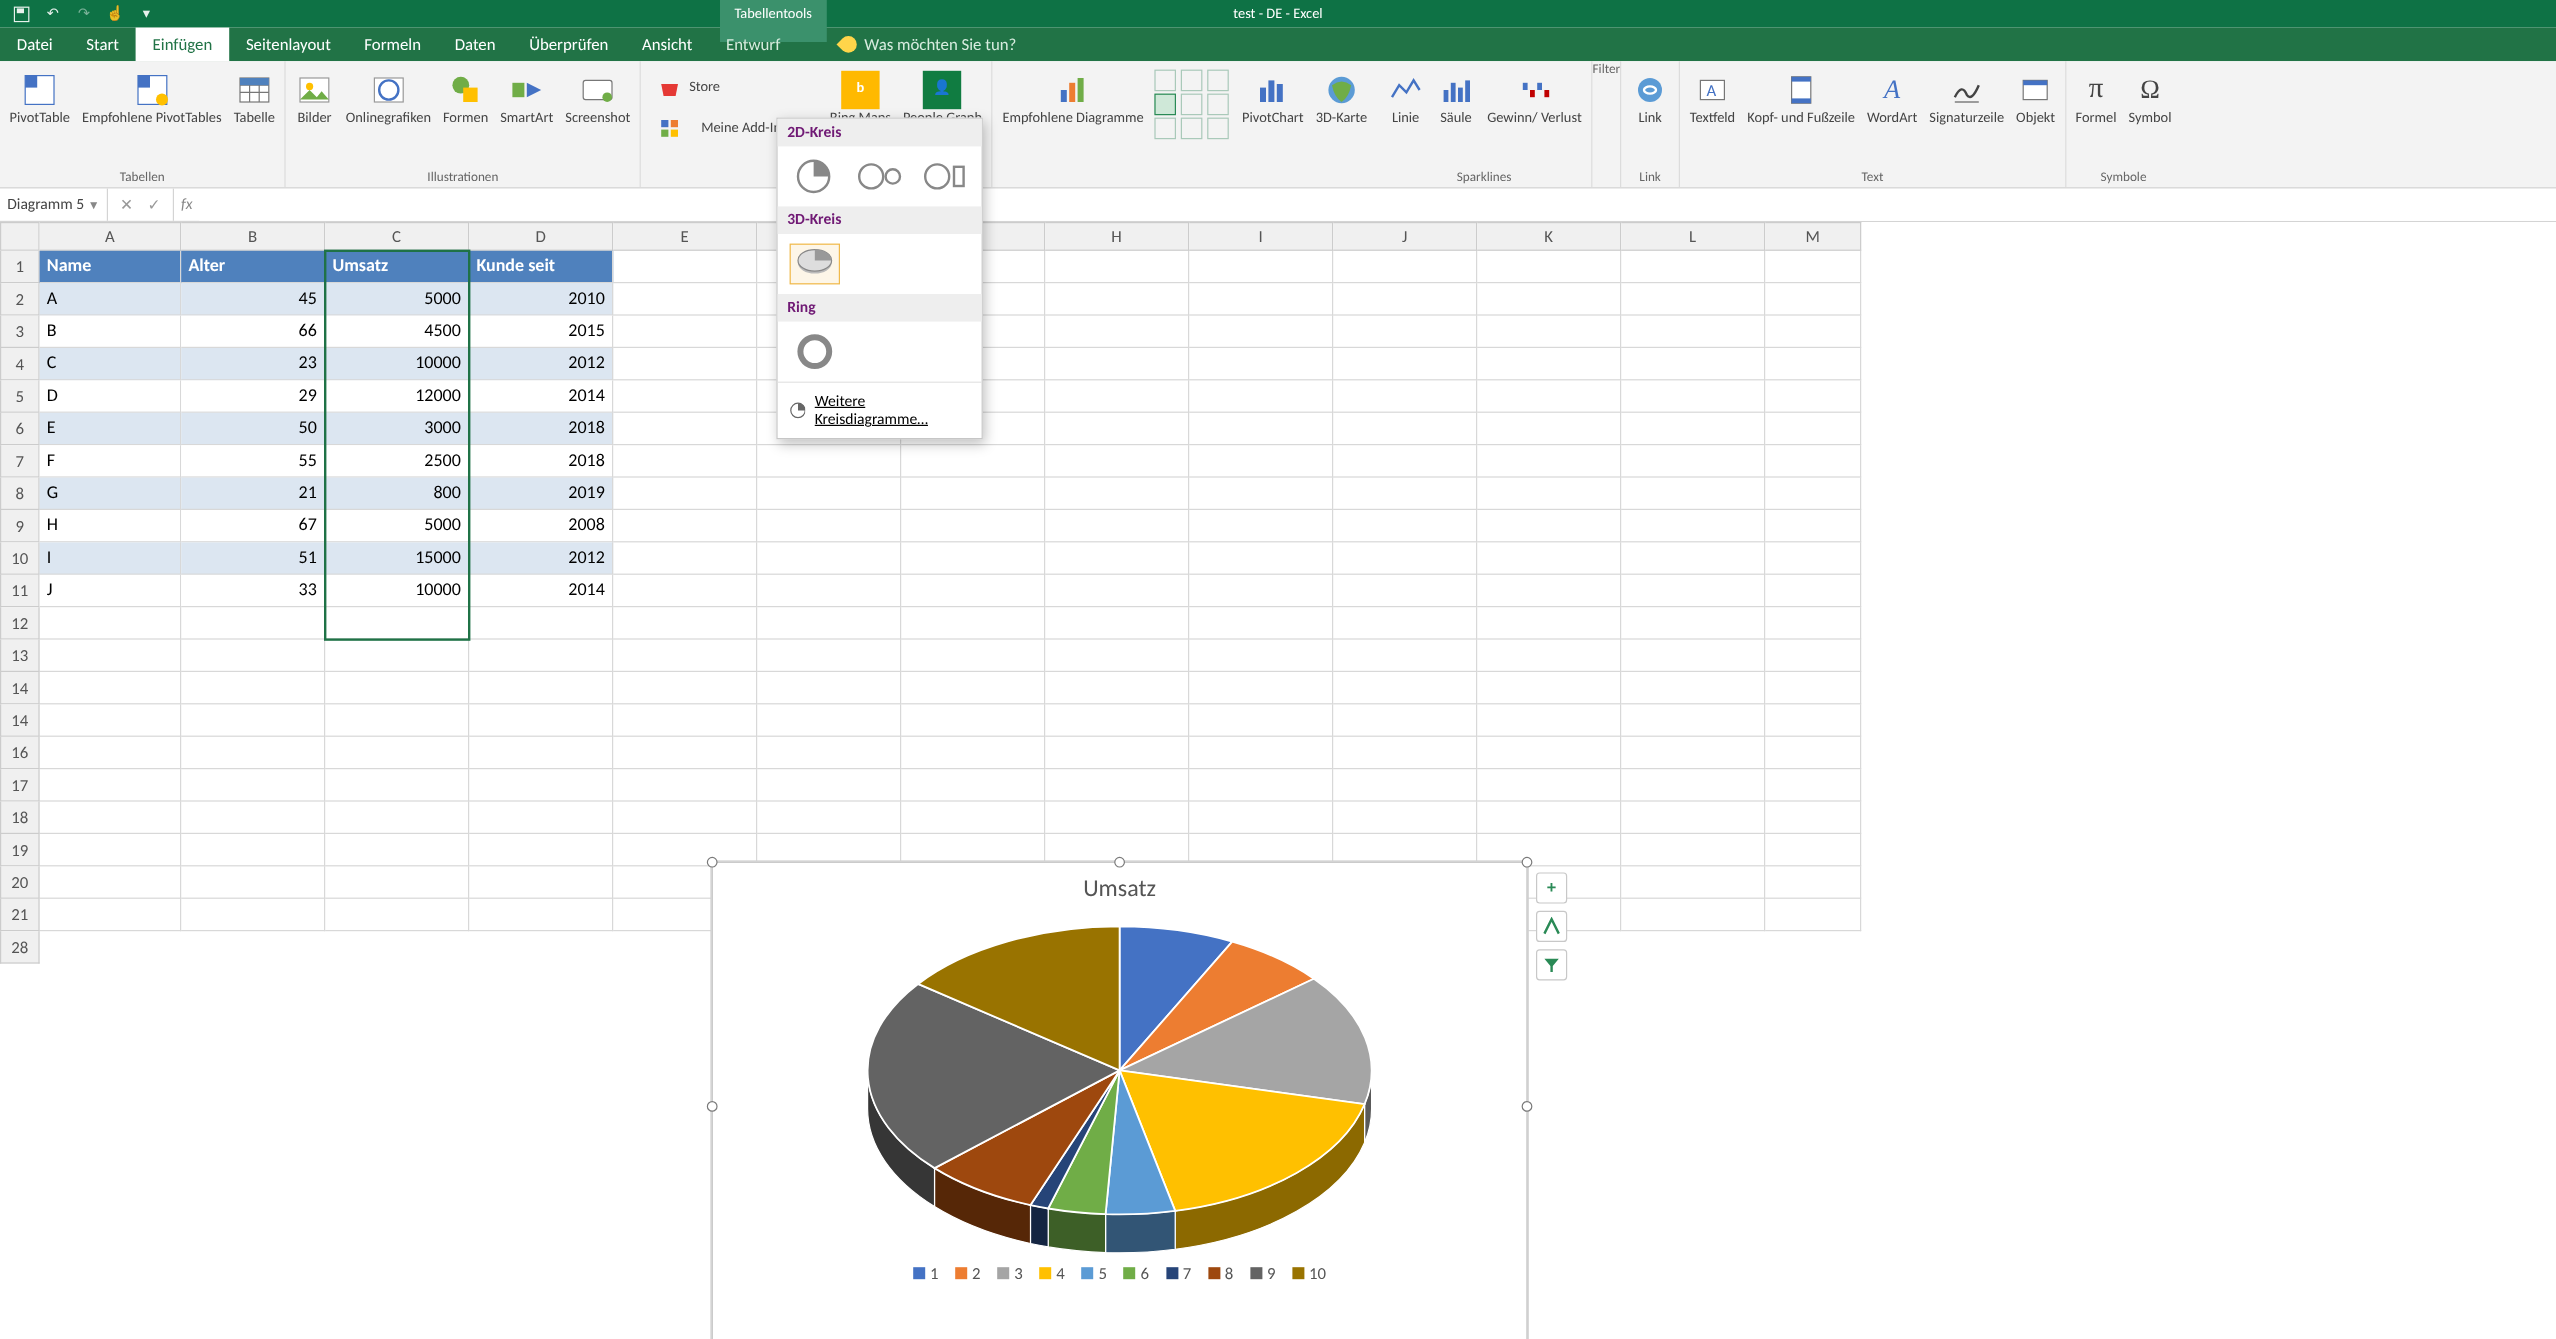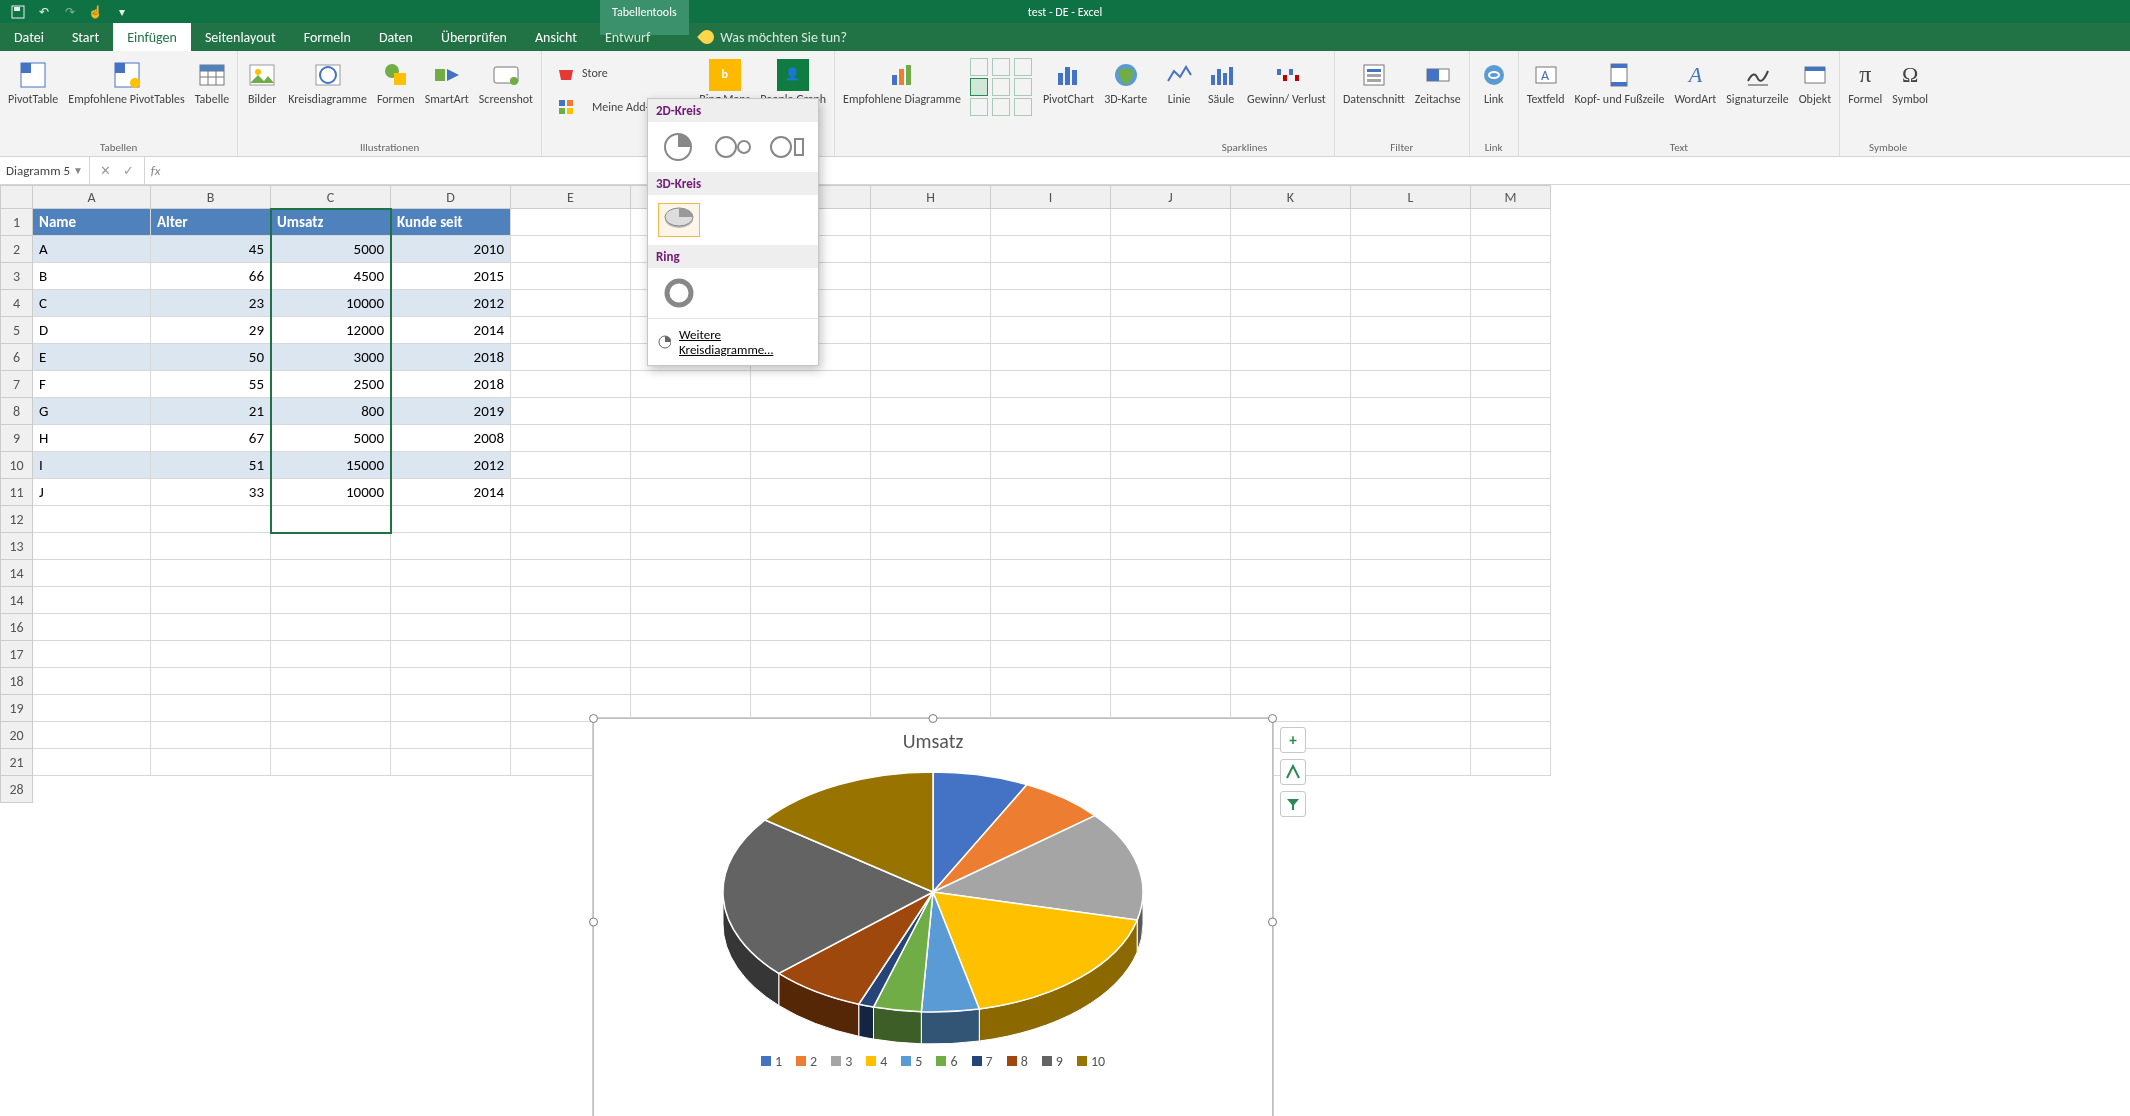--- a/index.html
+++ b/index.html
@@ -171,21 +171,21 @@
           </div>
           <span>Bilder</span>
         </div>
       <div class="rbtn">
           <div class="ico">
             <svg width="28" height="28">
               <rect x="2" y="4" width="24" height="20" fill="#fff" stroke="#999"></rect>
               <circle cx="14" cy="14" r="8" fill="none" stroke="#4472c4" stroke-width="2"></circle>
             </svg>
           </div>
-          <span>Kreisdiagramme</span>
+          <span>Onlinegrafiken</span>
         </div>
       <div class="rbtn">
           <div class="ico">
             <svg width="28" height="28">
               <circle cx="10" cy="10" r="7" fill="#70ad47"></circle>
               <rect x="12" y="12" width="12" height="12" fill="#ffc000"></rect>
             </svg>
           </div>
           <span>Formen</span>
         </div>
@@ -323,42 +323,20 @@
               <rect x="22" y="14" width="4" height="6" fill="#c00000"></rect>
             </svg>
           </div>
           <span>Gewinn/ Verlust</span>
         </div>
     </div>
     <div class="label">Sparklines</div>
   </div>
 
   <div class="rgroup">
-    <div class="items">
-      <div class="rbtn">
-          <div class="ico">
-            <svg width="28" height="28">
-              <rect x="4" y="4" width="20" height="20" fill="#fff" stroke="#777"></rect>
-              <rect x="7" y="8" width="14" height="3" fill="#4472c4"></rect>
-              <rect x="7" y="13" width="14" height="3" fill="#a5a5a5"></rect>
-              <rect x="7" y="18" width="14" height="3" fill="#a5a5a5"></rect>
-            </svg>
-          </div>
-          <span>Datenschnitt</span>
-        </div>
-      <div class="rbtn">
-          <div class="ico">
-            <svg width="28" height="28">
-              <rect x="3" y="8" width="22" height="12" fill="#fff" stroke="#777"></rect>
-              <rect x="3" y="8" width="12" height="12" fill="#4472c4"></rect>
-            </svg>
-          </div>
-          <span>Zeitachse</span>
-        </div>
-    </div>
     <div class="label">Filter</div>
   </div>
 
   <div class="rgroup">
     <div class="items">
       <div class="rbtn">
           <div class="ico">
             <svg width="28" height="28">
               <circle cx="14" cy="14" r="10" fill="#5b9bd5"></circle>
               <path d="M9 14 a5 3 0 0 1 10 0 a5 3 0 0 1 -10 0" fill="none" stroke="#fff" stroke-width="2"></path>

